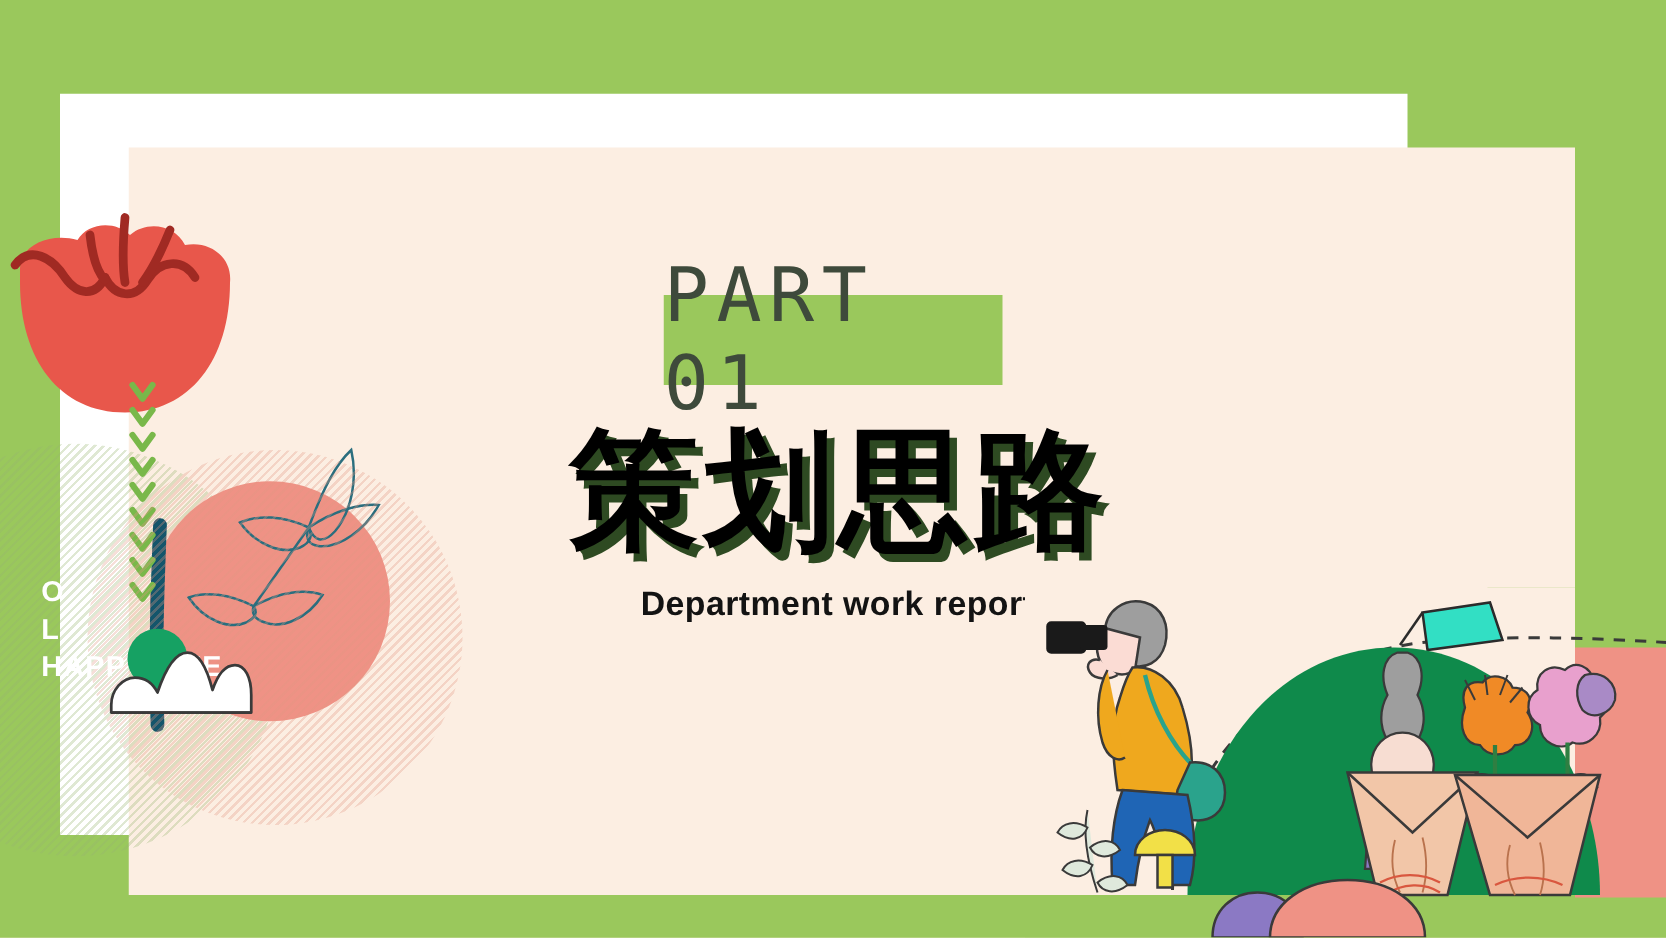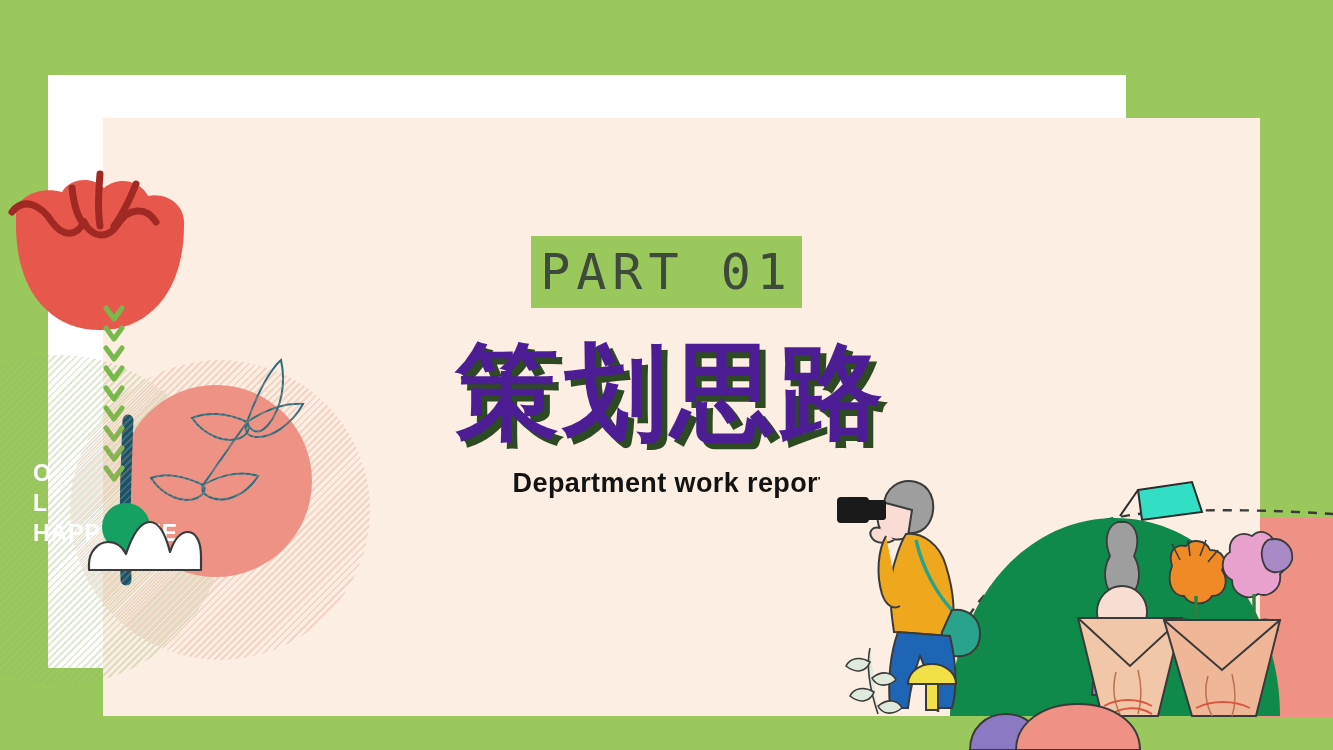--- a/index.html
+++ b/index.html
@@ -39,26 +39,26 @@
   
   .mtn{position:absolute;left:86px;top:496px;width:118px;height:84px;z-index:6;}
 
   
   .center{position:absolute;left:103px;top:118px;width:1157px;height:598px;z-index:7;pointer-events:none;}
   .part-badge{
     position:absolute;left:428px;top:118px;width:271px;height:72px;background:#9ac85c;
     display:flex;align-items:center;justify-content:center;pointer-events:auto;
   }
   .part-badge span{
-    font-size:50px;color:#3e4a3b;letter-spacing:6px;font-weight:400;
+    font-size:60px;color:#3e4a3b;letter-spacing:6px;font-weight:400;
     font-family:"DejaVu Sans Mono","Liberation Mono",monospace;
   }
   .cn-title{
     position:absolute;left:352px;top:222px;width:430px;text-align:center;
-    font-size:104px;font-weight:700;line-height:104px;color:#4c1d95;
+    font-size:104px;font-weight:700;line-height:104px;color:#000000;
     text-shadow:6px 6px 0 #2e4a22;letter-spacing:4px;white-space:nowrap;
     font-family:"DejaVu Sans","Liberation Sans",sans-serif;pointer-events:auto;
   }
   .en-sub{
     position:absolute;left:272px;top:350px;width:590px;text-align:center;
     font-size:27px;font-weight:700;color:#131313;letter-spacing:.4px;pointer-events:auto;
   }
 
   
   .illus{position:absolute;left:820px;top:470px;width:513px;height:280px;z-index:8;}

